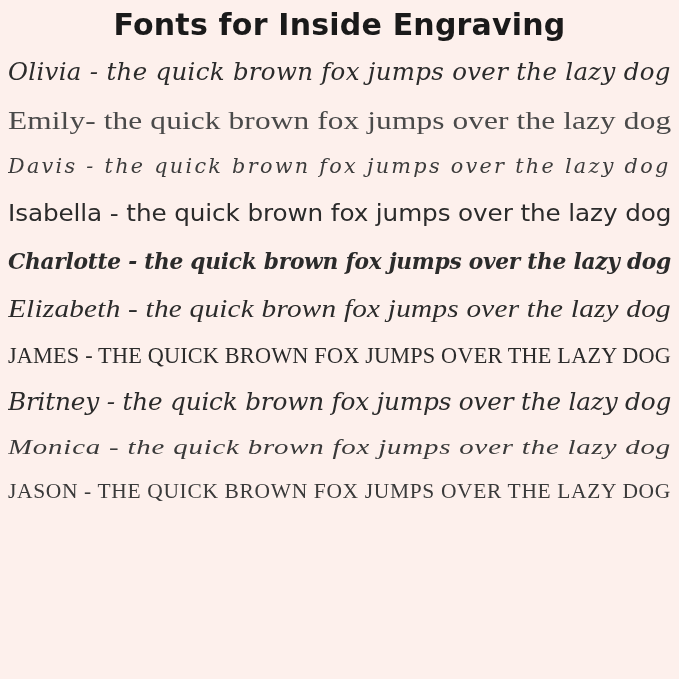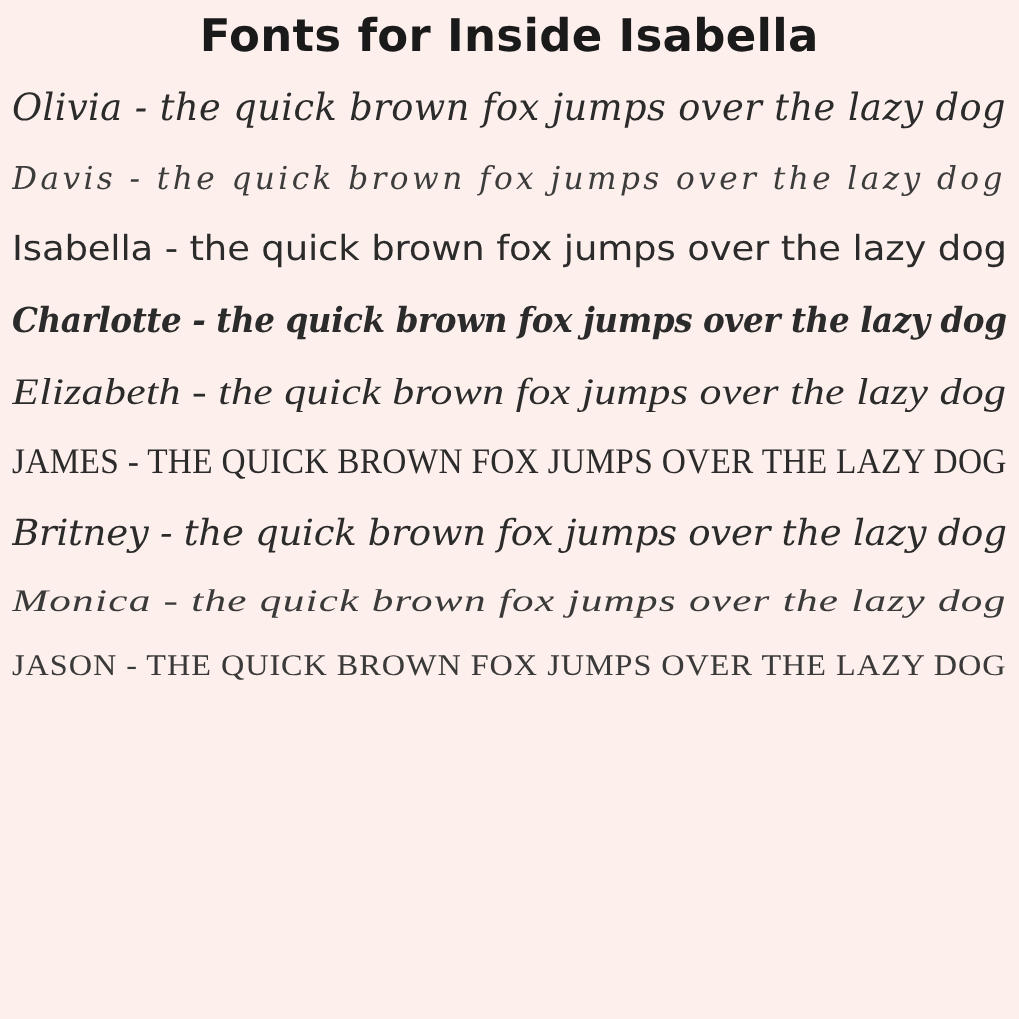--- a/index.html
+++ b/index.html
@@ -162,26 +162,29 @@
     letter-spacing: 0.2px;
     transform: scaleY(1.2) skewX(-5deg);
     padding-top: 14px;
   }
 </style>
 </head>
 <body>
 
 <div class="sheet">
 
-  <div class="title">Fonts for Inside Isabella</div>
+  <div class="title">Fonts for Inside Engraving</div>
 
   <div class="rows">
     <div class="row r0">
       <span class="line" style="white-space: nowrap; width: 100%; transform: scaleX(0.9793);">Olivia - the quick brown fox jumps over the lazy dog</span>
     </div>
+    <div class="row r1">
+      <span class="line" style="white-space: nowrap; width: 100%; transform: scaleX(1.2533);">Emily- the quick brown fox jumps over the lazy dog</span>
+    </div>
     <div class="row r2">
       <span class="line" style="white-space: nowrap; width: 100%; transform: scaleX(0.9896);">Davis - the quick brown fox jumps over the lazy dog</span>
     </div>
     <div class="row r3">
       <span class="line" style="white-space: nowrap; width: 100%; transform: scaleX(1.0728);">Isabella - the quick brown fox jumps over the lazy dog</span>
     </div>
     <div class="row r4">
       <span class="line" style="white-space: nowrap; width: 100%; transform: scaleX(0.9458);">Charlotte - the quick brown fox jumps over the lazy dog</span>
     </div>
     <div class="row r5">

